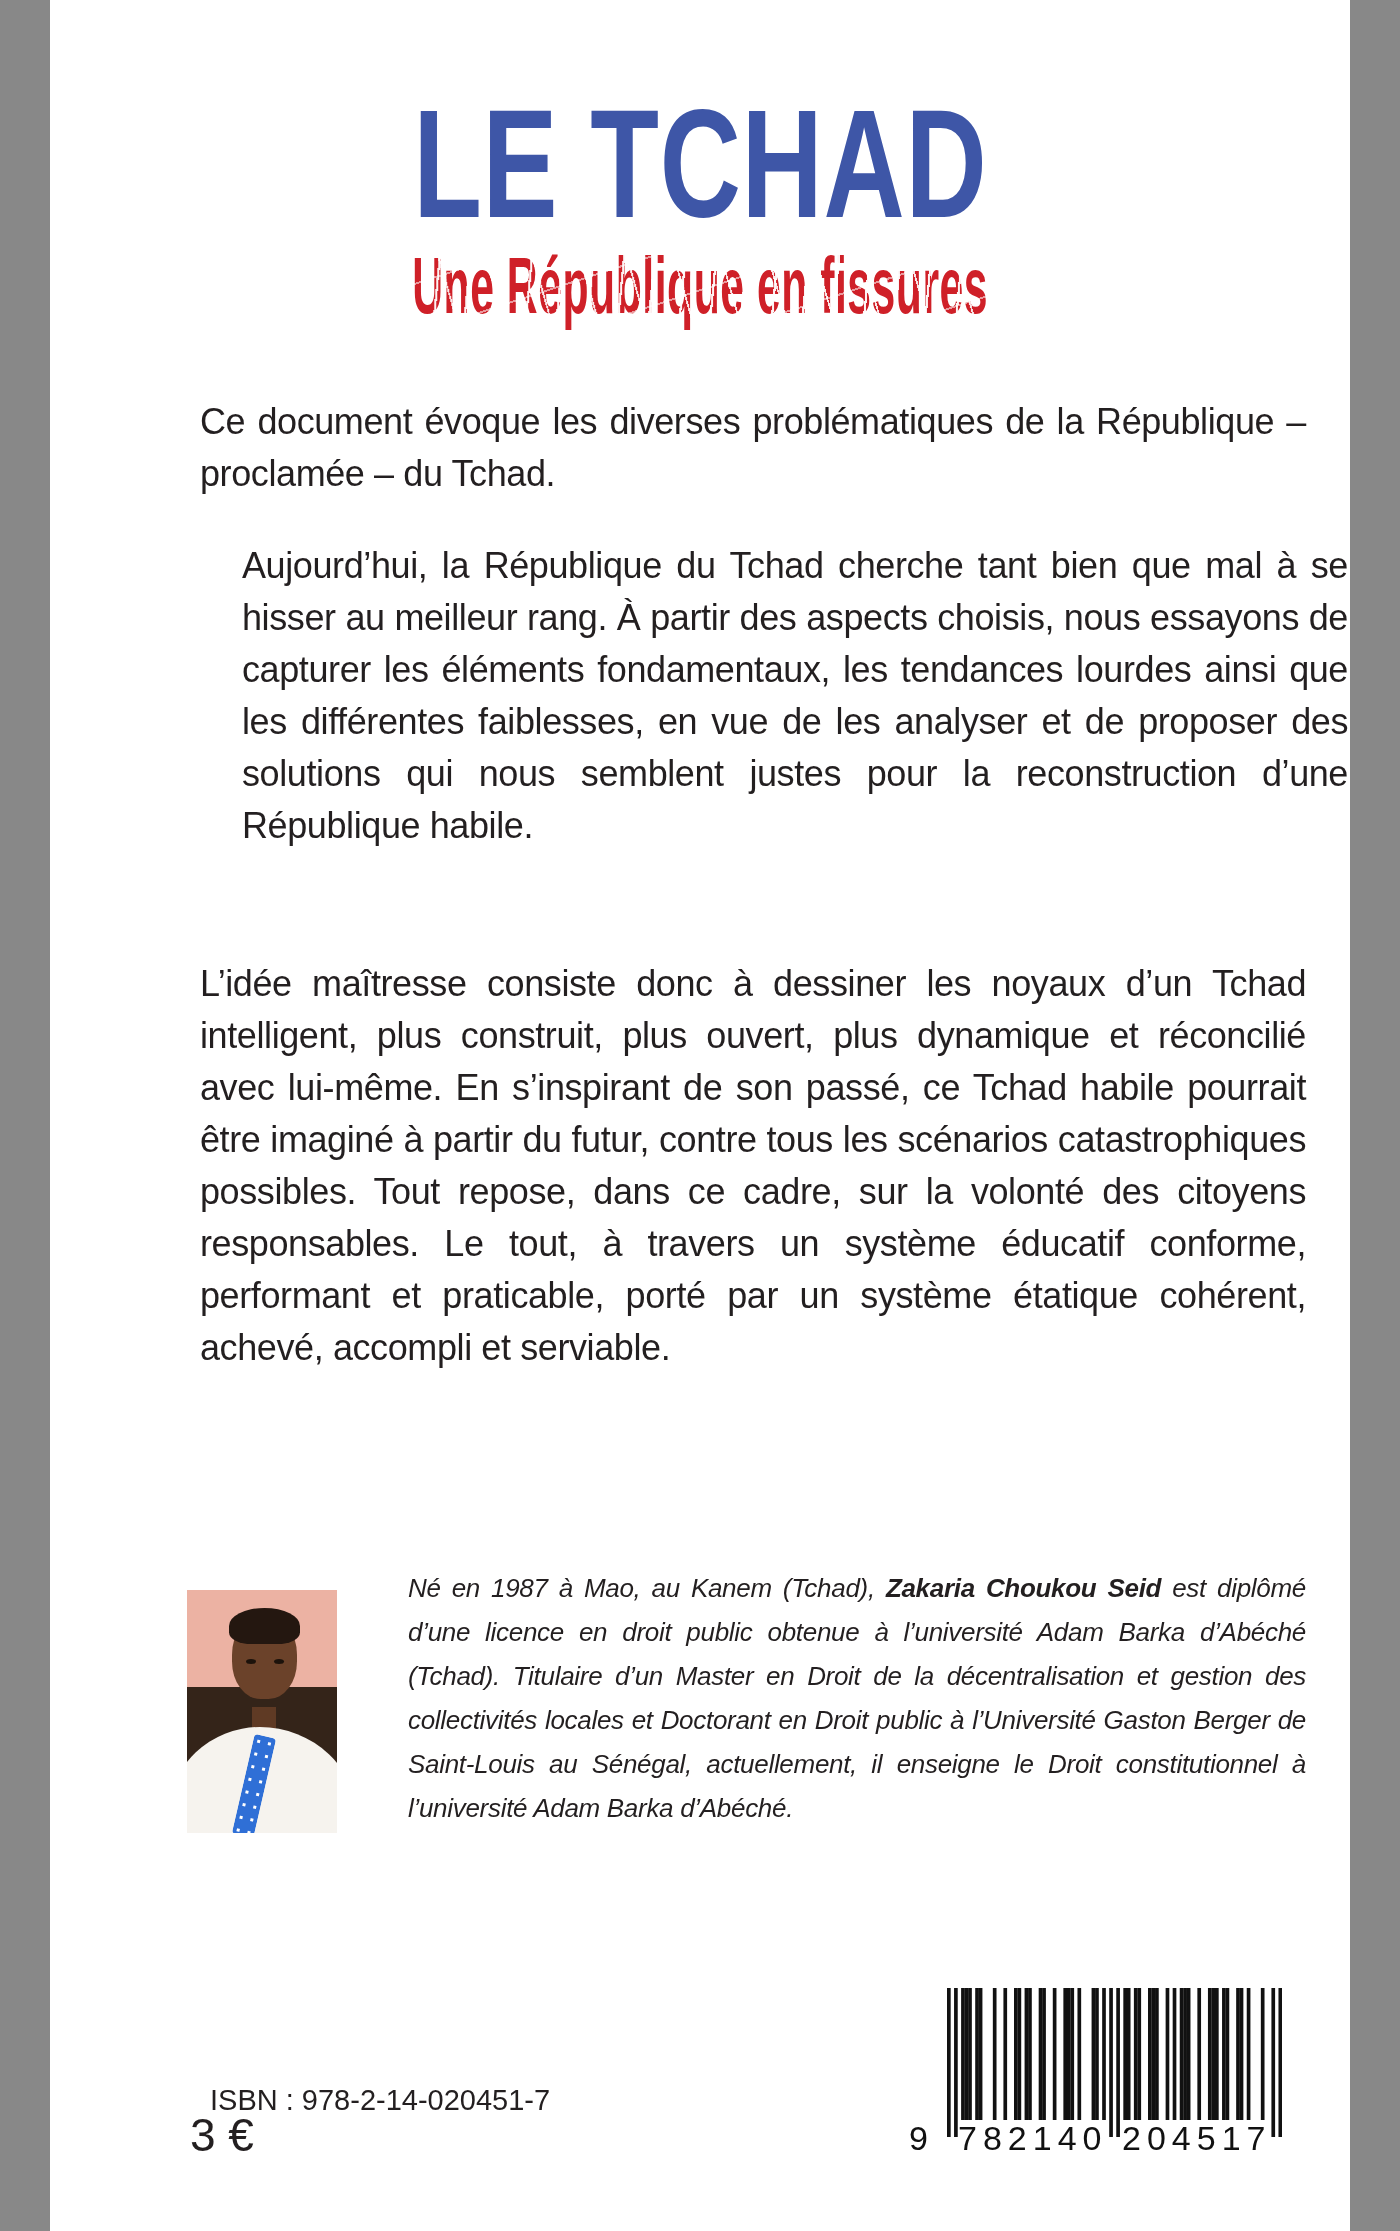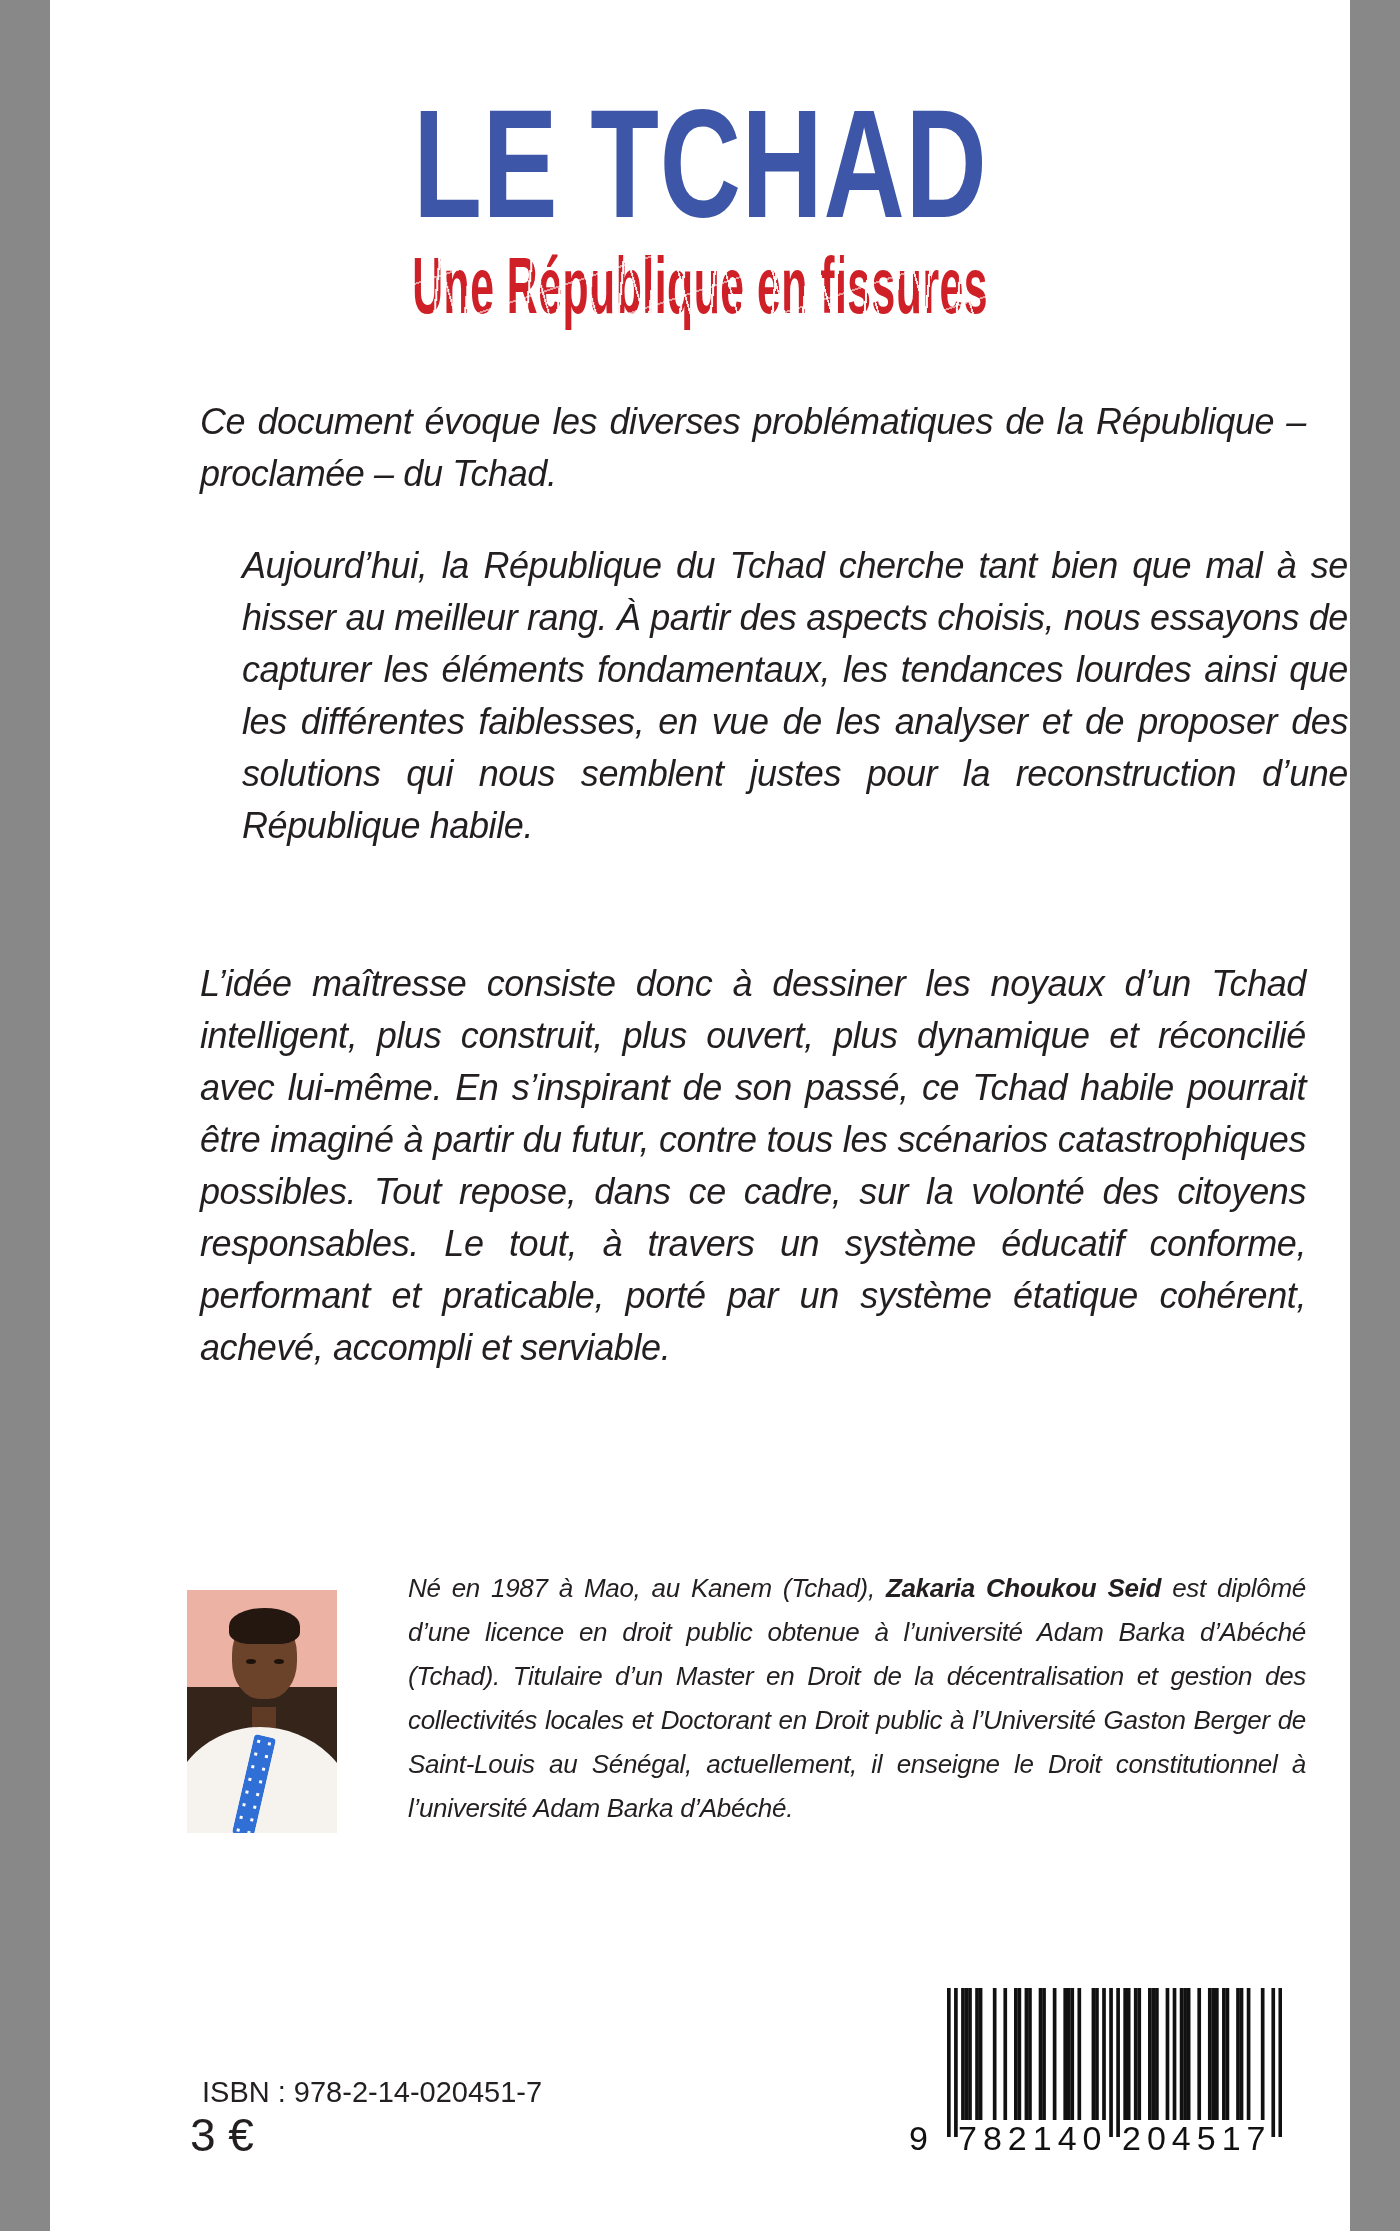--- a/index.html
+++ b/index.html
@@ -37,21 +37,21 @@
     position:absolute; inset:-4px 0 6px 0; pointer-events:none;
     background:
       repeating-linear-gradient(100deg, transparent 0 52px, rgba(255,255,255,.95) 52px 56px),
       repeating-linear-gradient(62deg,  transparent 0 74px, rgba(255,255,255,.9)  74px 77px),
       repeating-linear-gradient(170deg, transparent 0 47px, rgba(255,255,255,.55) 47px 49px);
   }
   
   .para{
     position:absolute; left:150px; width:1106px;
     font-size:36px; line-height:52px; letter-spacing:-0.4px;
-    text-align:justify; margin:0;font-style:italic;
+    text-align:justify; margin:0;
   }
   .p1{top:396px;}
   .p2{top:540px;margin-left:42px;}
   .p3{top:958px;}
   
   .author-photo{
     position:absolute; left:137px; top:1590px; width:150px; height:243px;
     background:#ecb2a3; overflow:hidden;
   }
   .ph-couch{position:absolute; top:40%; left:0; width:100%; height:62%; background:#342419;}
@@ -70,21 +70,21 @@
     background-size:11px 13px;
     transform:rotate(13deg); border-radius:4px;}
   .bio{
     position:absolute; left:358px; top:1566px; width:898px;
     font-size:26px; line-height:44px; font-style:italic; letter-spacing:-0.3px;
     text-align:justify; margin:0;
   }
   .bio b{font-style:italic;}
   
   .credit{position:absolute; left:144px; top:1996px; font-size:27px; margin:0;}
-  .isbn{position:absolute; left:144px; top:2068px; font-size:29px; margin:8px;}
+  .isbn{position:absolute; left:144px; top:2068px; font-size:29px; margin:16px;}
   .price{position:absolute; left:140px; top:2108px; font-size:46px; margin:0;}
   .barcode{
     position:absolute; left:897px; top:1988px; width:335px; height:150px;
   }
   .barcode svg{position:absolute; left:0; top:0;}
   .bc-digit{
     position:absolute; font-size:34px; line-height:34px; color:#111;
     background:#fff; letter-spacing:6px; white-space:nowrap;
   }
   .bc-9{left:-38px; top:133px; letter-spacing:0;}

